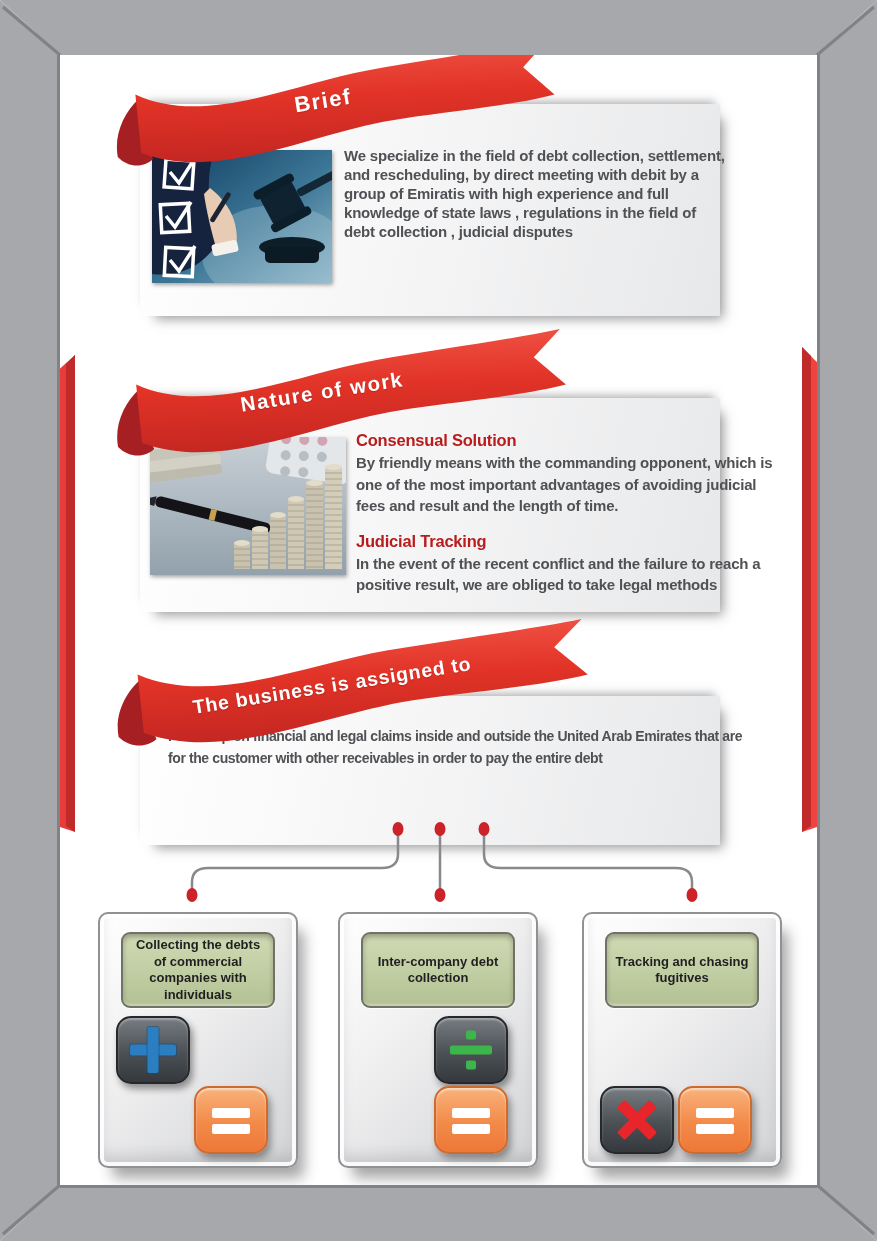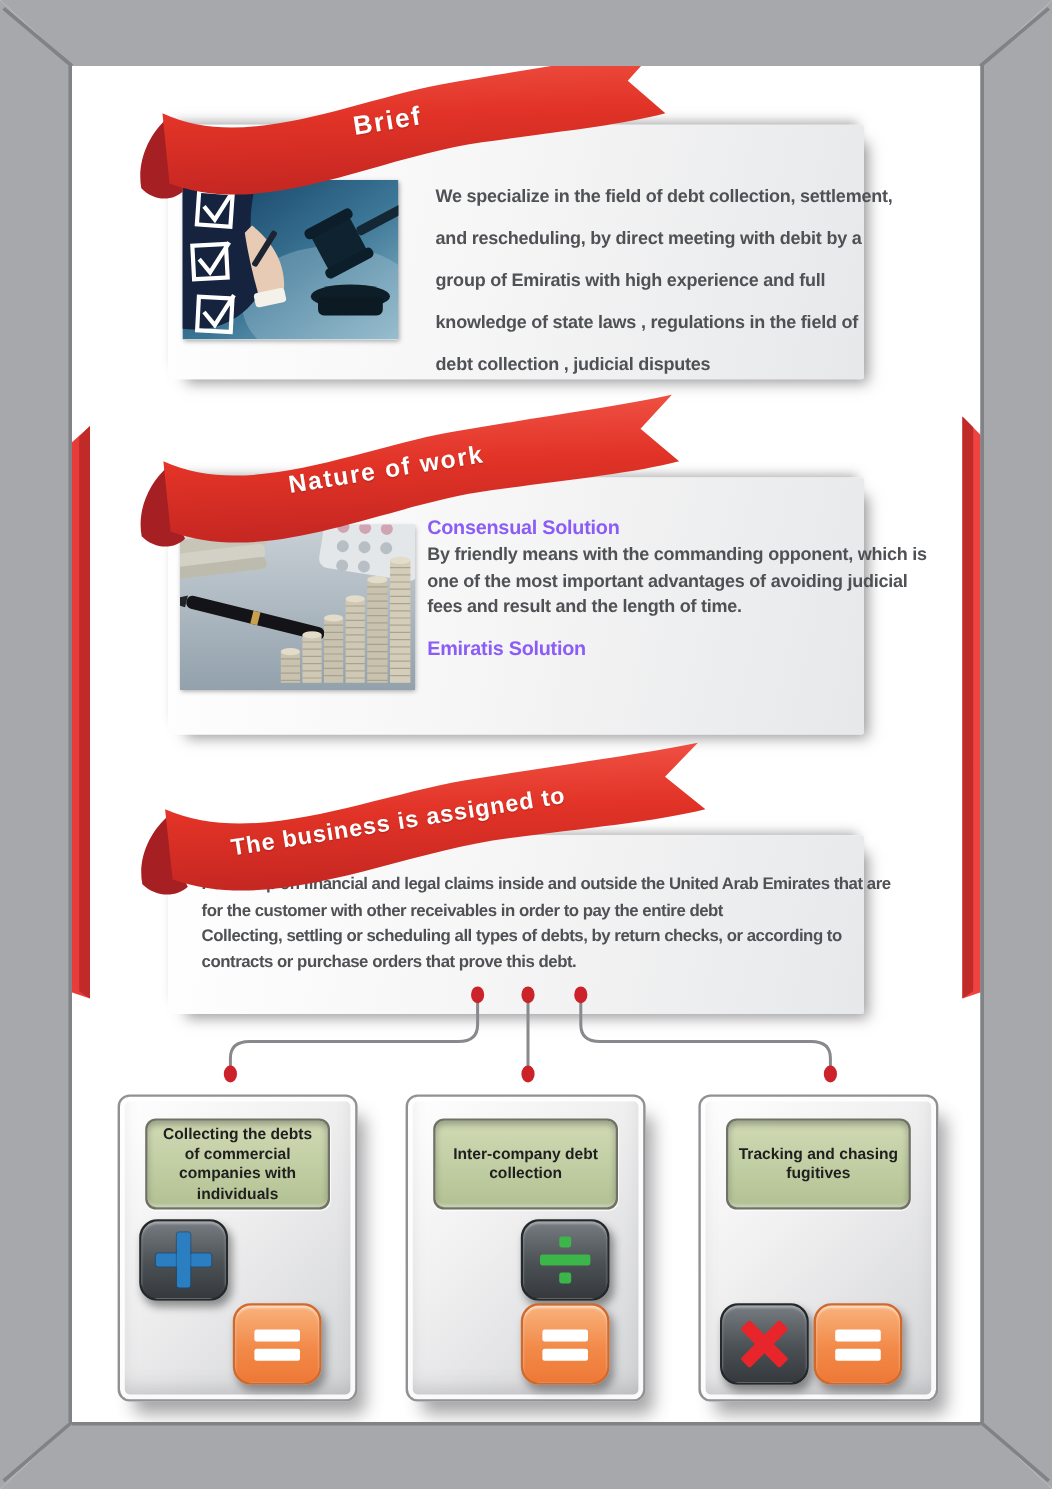--- a/index.html
+++ b/index.html
@@ -21,24 +21,24 @@
   }
   .panel-1{top:104px;height:212px;}
   .panel-2{top:398px;height:214px;}
   .panel-3{top:696px;height:149px;}
 
   .photo{position:absolute;box-shadow:1px 2px 4px rgba(0,0,0,.35);}
 
   .body-copy{
     position:absolute;color:#4f5154;font-weight:700;
   }
-  .copy-1{left:363px;top:146px;width:384px;font-size:15px;line-height:35px;letter-spacing:-.2px;}
+  .copy-1{left:344px;top:146px;width:384px;font-size:15px;line-height:19px;letter-spacing:-.2px;}
   .copy-2{left:356px;top:430px;width:426px;font-size:15px;line-height:21.5px;letter-spacing:-.2px;}
   .copy-3{left:168px;top:726px;width:578px;font-size:14px;line-height:21.5px;letter-spacing:-.4px;}
-  .red-head{color:#8b5cf6;font-size:16.5px;font-weight:700;line-height:20px;margin:0 0 2px 0;}
+  .red-head{color:#b91c1c;font-size:16.5px;font-weight:700;line-height:20px;margin:0 0 2px 0;}
   .sub-block{margin:0 0 14px 0;}
 
   
   .ribbon{position:absolute;height:133px;}
   .ribbon-1{left:106px;top:34px;width:470px;}
   .ribbon-2{left:106px;top:324px;width:482px;}
   .ribbon-3{left:106px;top:614px;width:505px;}
   .ribbon svg{position:absolute;left:0;top:0;width:100%;height:100%;}
   .ribbon-label{
     position:absolute;color:#ffffff;font-weight:700;text-align:center;
@@ -217,28 +217,28 @@
       </g>
     </g>
   </svg>
 
   <div class="body-copy copy-2">
     <div class="sub-block">
       <div class="red-head">Consensual Solution</div>
       <div>By friendly means with the commanding opponent, which is one of the most important advantages of avoiding judicial fees and result and the length of time.</div>
     </div>
     <div class="sub-block">
-      <div class="red-head">Emiratis Solution</div>
+      <div class="red-head">Judicial Tracking</div>
+      <div>In the event of the recent conflict and the failure to reach a positive result, we are obliged to take legal methods</div>
     </div>
   </div>
 
   <div class="panel panel-3"></div>
   <div class="body-copy copy-3">
     <div>Follow up on financial and legal claims inside and outside the United Arab Emirates that are for the customer with other receivables in order to pay the entire debt</div>
-    <div>Collecting, settling or scheduling all types of debts, by return checks, or according to contracts or purchase orders that prove this debt.</div>
   </div>
 
   <svg class="abs noevt" style="left:0;top:0;" width="877" height="1241" viewBox="0 0 877 1241">
     <g fill="none" stroke="#87898c" stroke-width="2.5">
       <path d="M398,833 L398,854 Q398,868 382,868 L208,868 Q192,868 192,882 L192,893"></path>
       <path d="M440,833 L440,893"></path>
       <path d="M484,833 L484,854 Q484,868 500,868 L676,868 Q692,868 692,882 L692,893"></path>
     </g>
     <g fill="#cc2229">
       <ellipse cx="398" cy="829" rx="5.5" ry="7"></ellipse>

